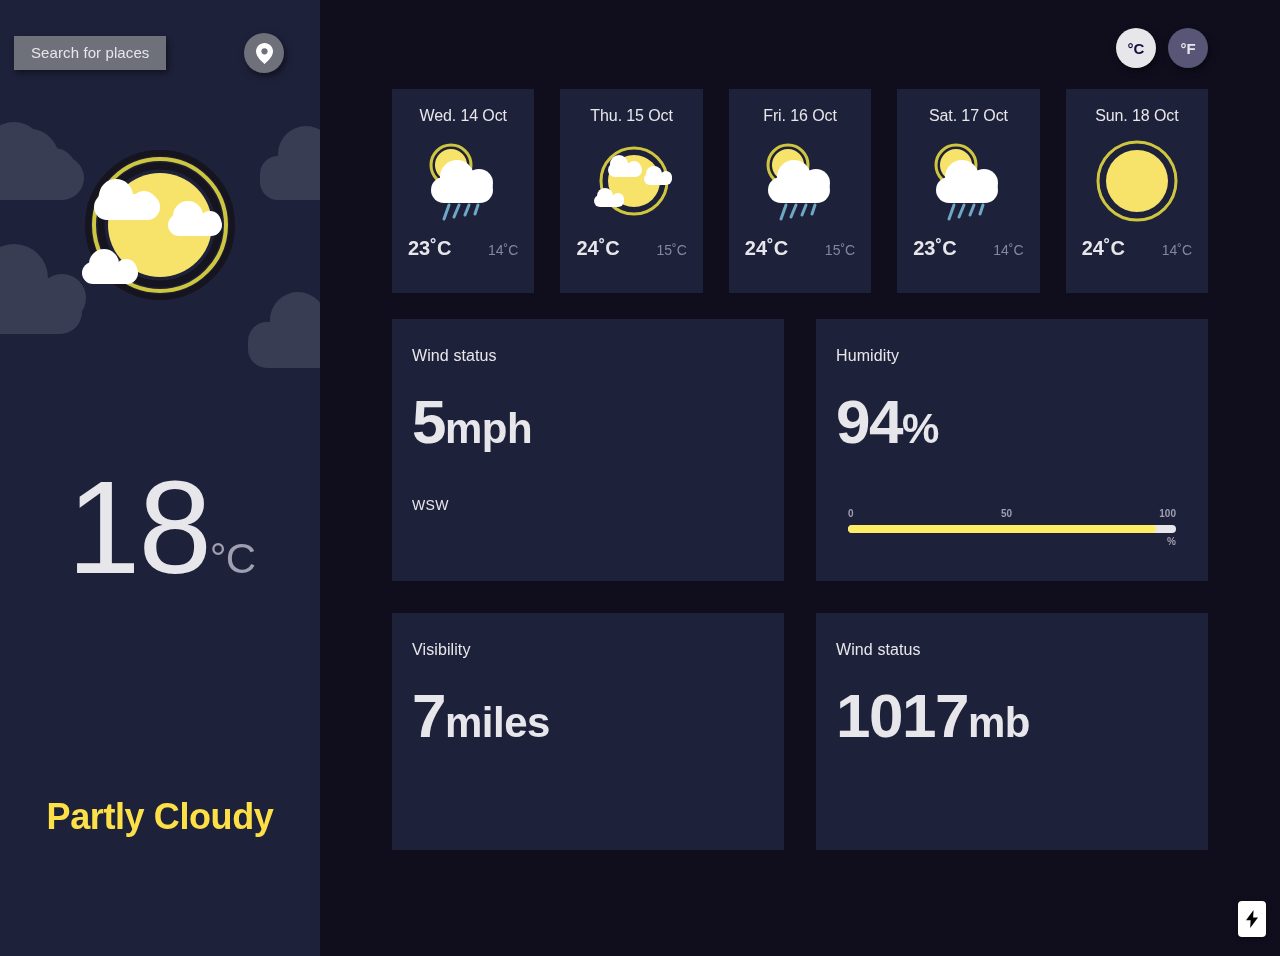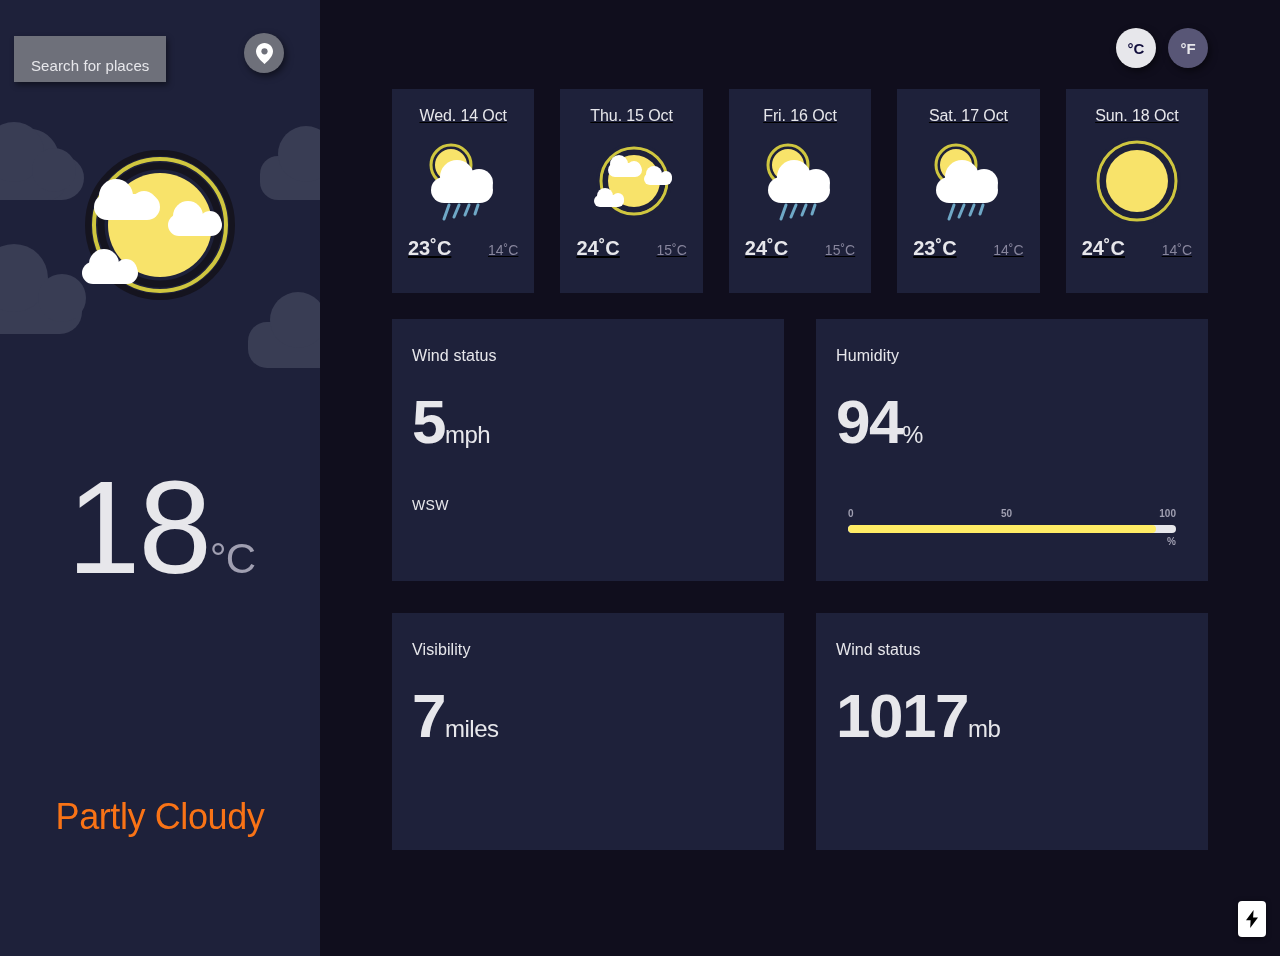--- a/index.html
+++ b/index.html
@@ -41,21 +41,21 @@
     justify-content: space-between;
   }
 
   .search-btn {
     background: #6e707a;
     border: none;
     color: #e7e7eb;
     font-family: "Liberation Sans", sans-serif;
     font-size: 15px;
     letter-spacing: 0.1px;
-    padding: 23px 17px;
+    padding: 10px 17px;
     height: 34px;
     line-height: 14px;
     box-shadow: 2px 3px 6px rgba(0,0,0,0.45);
     cursor: pointer;
     text-align: left;
     white-space: nowrap;
   }
 
   .location-btn {
     width: 40px;
@@ -125,22 +125,22 @@
   }
 
   .cond-block {
     position: absolute;
     top: 688px;
     left: 0; right: 0;
     text-align: center;
   }
   .cond-text {
     font-size: 36px;
-    font-weight: normal;
-    color: #f97316;
+    font-weight: bold;
+    color: #fde047;
     letter-spacing: -0.4px;
   }
 
   
   .main {
     position: relative;
     flex: 1;
     height: 956px;
     padding: 0 72px 0 72px;
     overflow: hidden;
@@ -174,21 +174,20 @@
     margin-top: 21px;
   }
   .forecast-card {
     flex: 1 1 0;
     background: #1e213a;
     padding: 18px 12px 16px 12px;
     display: flex;
     flex-direction: column;
     align-items: center;
     min-height: 204px;
-    text-decoration: underline;
   }
   .fc-date {
     font-size: 16px;
     color: #e7e7eb;
     letter-spacing: -0.1px;
     margin-bottom: 6px;
   }
   .fc-icon {
     height: 92px;
     display: flex;
@@ -239,22 +238,22 @@
     color: #e7e7eb;
     line-height: 1;
     white-space: nowrap;
   }
   .hl-num {
     font-size: 62px;
     font-weight: bold;
     letter-spacing: -1.5px;
   }
   .hl-unit {
-    font-size: 24px;
-    font-weight: 400;
+    font-size: 42px;
+    font-weight: 700;
     letter-spacing: -0.5px;
   }
   .hl-sub {
     margin-top: 44px;
     font-size: 14px;
     color: #e7e7eb;
     letter-spacing: 0.3px;
   }
 
   .progress-wrap {

